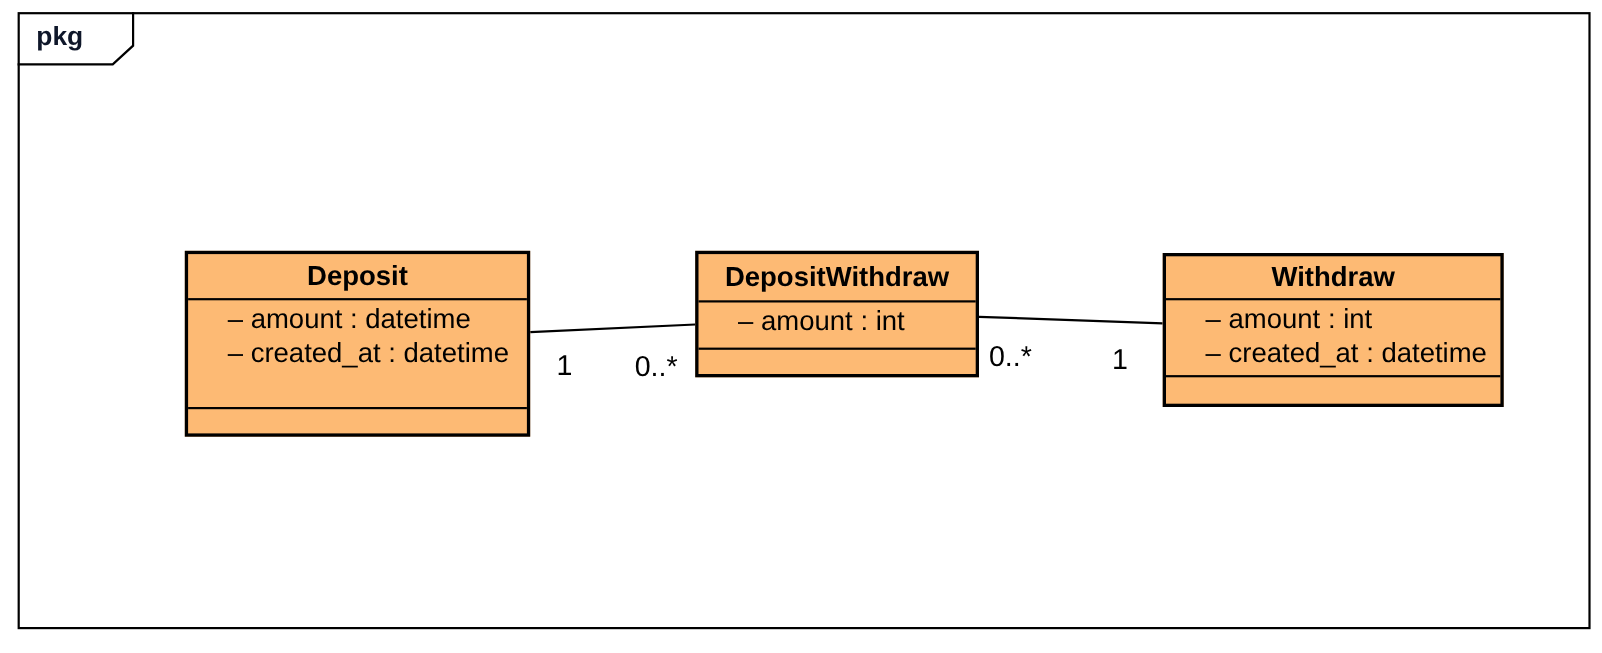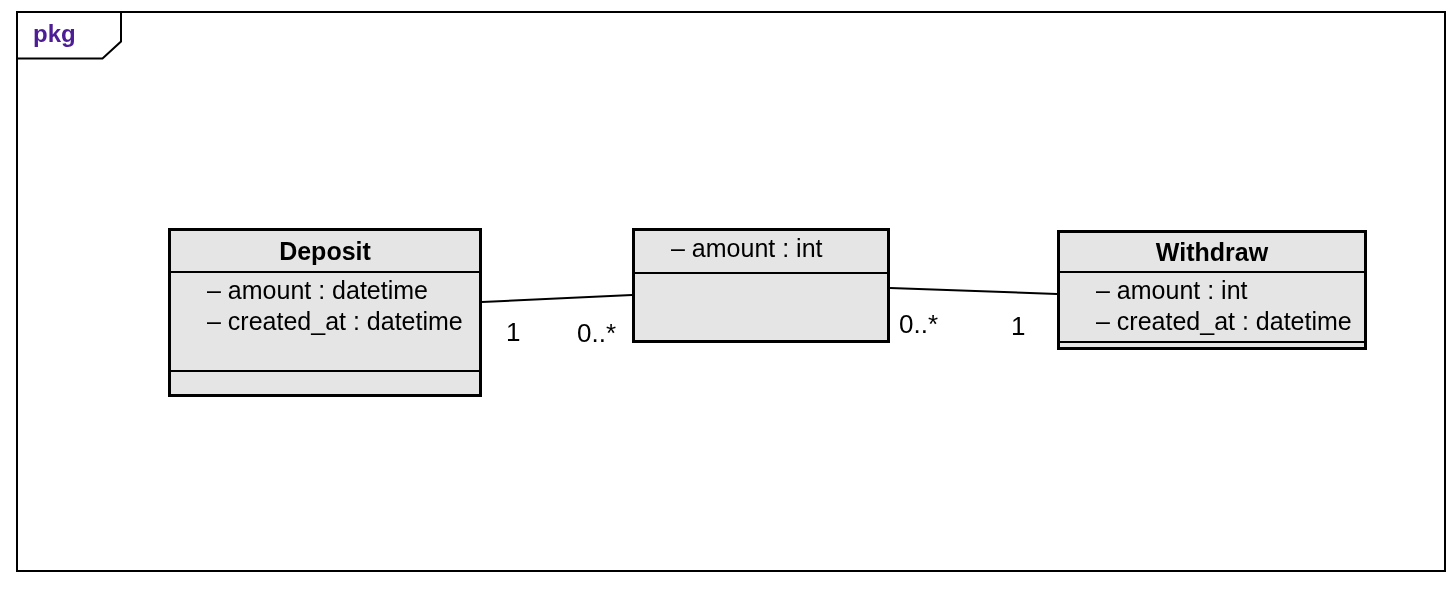--- a/index.html
+++ b/index.html
@@ -32,25 +32,25 @@
     height: 594px;
     pointer-events: none;
   }
   .pkg-label {
     position: absolute;
     left: 33px;
     top: 21px;
     font-size: 24px;
     font-weight: bold;
     line-height: 1.1;
-    color: #4c1d95;
+    color: #0f172a;
   }
   .uml-class {
     position: absolute;
-    background: #e5e5e5;
+    background: #fdba74;
     border: 3px solid #000000;
     box-sizing: border-box;
     display: flex;
     flex-direction: column;
   }
   .cls-title {
     font-size: 25px;
     font-weight: bold;
     text-align: center;
     color: #000000;
@@ -73,21 +73,21 @@
   }
   
   .c1 { left: 168px; top: 228px; width: 314px; height: 169px; }
   .c1 .cls-title { height: 42px; line-height: 40px; }
   .c1 .cls-attrs { height: 99px; }
   
   .c2 { left: 632px; top: 228px; width: 258px; height: 115px; }
   .c2 .cls-title { height: 44px; line-height: 42px; }
   .c2 .cls-attrs { height: 43px; }
   
-  .c3 { left: 1057px; top: 230px; width: 310px; height: 120px; }
+  .c3 { left: 1057px; top: 230px; width: 310px; height: 140px; }
   .c3 .cls-title { height: 40px; line-height: 38px; }
   .c3 .cls-attrs { height: 70px; }
   .mult {
     position: absolute;
     font-size: 26px;
     line-height: 1;
     color: #000000;
   }
   .m1 { left: 506px;  top: 319px; }
   .m2 { left: 577px;  top: 320px; }
@@ -112,20 +112,21 @@
   <div class="uml-class c1">
     <div class="cls-title">Deposit</div>
     <div class="cls-attrs">
       <div>– amount : datetime</div>
       <div>– created_at : datetime</div>
     </div>
     <div class="cls-ops"></div>
   </div>
 
   <div class="uml-class c2">
+    <div class="cls-title">DepositWithdraw</div>
     <div class="cls-attrs">
       <div>– amount : int</div>
     </div>
     <div class="cls-ops"></div>
   </div>
 
   <div class="uml-class c3">
     <div class="cls-title">Withdraw</div>
     <div class="cls-attrs">
       <div>– amount : int</div>

